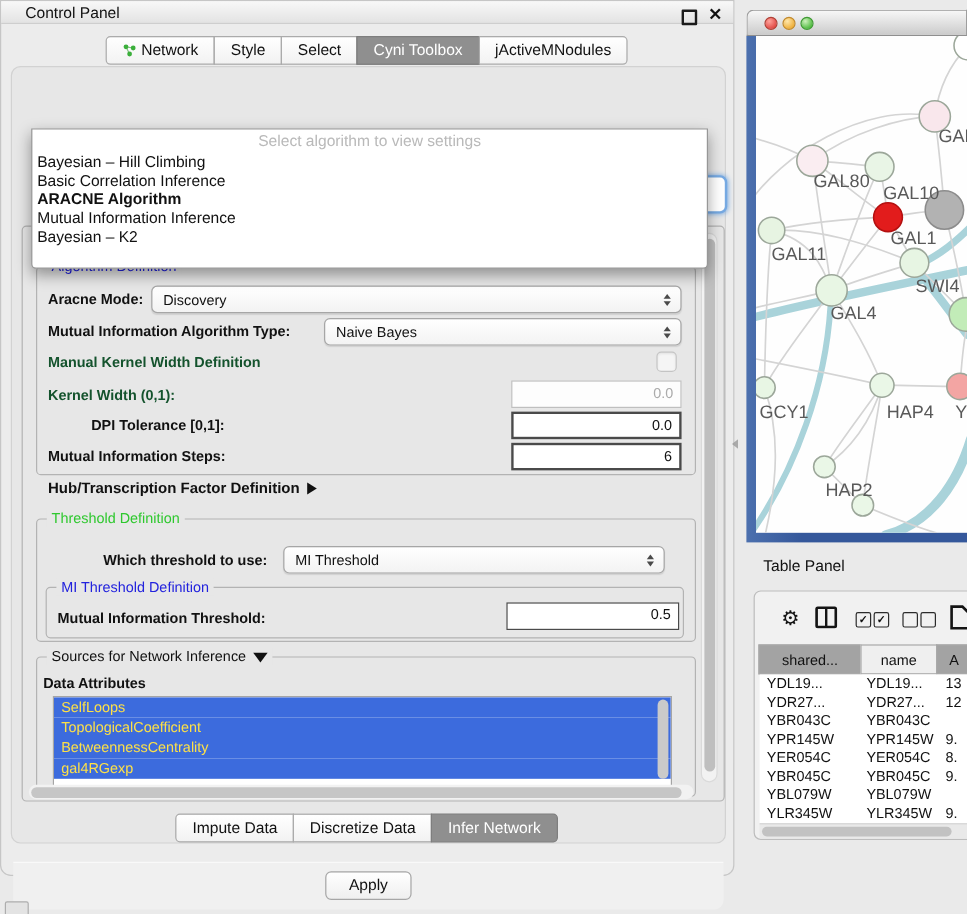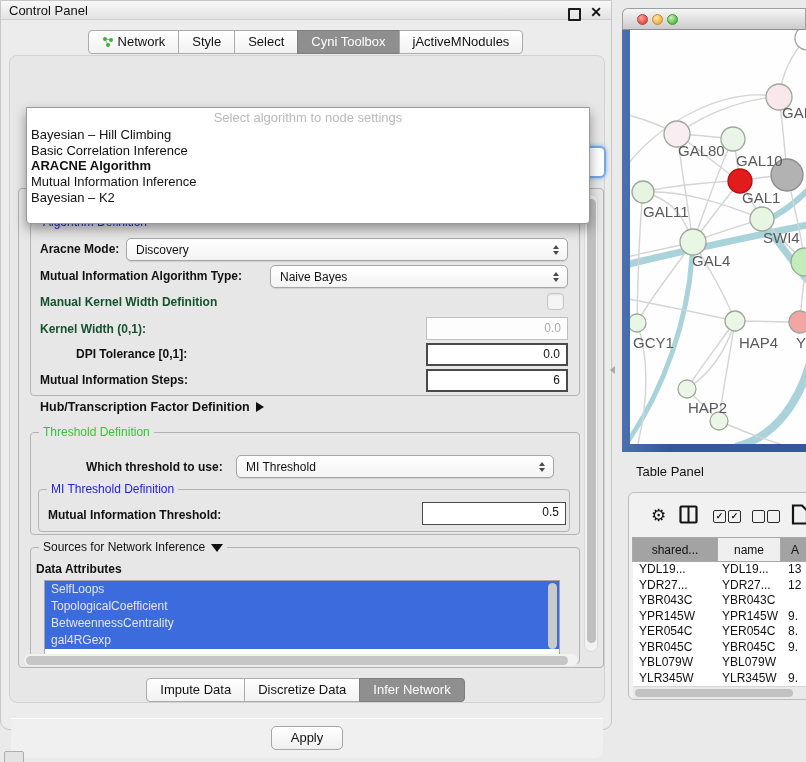--- a/index.html
+++ b/index.html
@@ -4,21 +4,21 @@
 <style>
   html,body{margin:0;padding:0;}
   body{width:806px;height:762px;overflow:hidden;background:#EDEDED;}
   .screen{position:relative;width:806px;height:762px;background:#EAEAEA;
           font-family:"Liberation Sans",sans-serif;overflow:hidden;color:#111;}
   
   .cp{position:absolute;left:0;top:6;width:612px;height:730px;background:#ECECEC;
       border:1px solid #C6C6C6;border-radius:0 0 9px 9px;box-sizing:border-box;}
   .cp-titlebar{position:absolute;left:0;top:0;right:0;height:19px;
       background:linear-gradient(#F8F8F8,#E3E3E3);border-bottom:1px solid #CECECE;
-      display:flex;align-items:center;font-size:13px;padding-left:8px;box-sizing:border-box;}
+      display:flex;align-items:center;font-size:13px;padding-left:20px;box-sizing:border-box;}
   .float-icon{position:absolute;right:30px;top:7px;width:9px;height:9px;border:2px solid #1A1A1A;border-radius:1px;}
   .close-icon{position:absolute;right:9px;top:3px;font-size:14px;font-weight:bold;color:#111;}
   .tabrow{position:absolute;left:0;right:0;top:29px;display:flex;justify-content:center;}
   .tab{height:22px;line-height:22px;padding:0 13px;background:linear-gradient(#FFFFFF,#F2F2F2);
        border:1px solid #ABABAB;margin-left:-1px;font-size:13px;display:flex;align-items:center;gap:4px;}
   .tab:first-child{border-radius:4px 0 0 4px;text-align:center;}
   .tab:last-child{border-radius:0 4px 4px 0;align-items:flex-end;}
   .tab.selected{background:#8F8F8F;color:#FFF;border-color:#7E7E7E;}
   .cp-content{position:absolute;left:8px;top:54px;width:596px;height:648px;background:#E7E7E7;
       border:1px solid #D2D2D2;border-radius:8px;box-sizing:border-box;}
@@ -57,21 +57,21 @@
       border-bottom:5.5px solid transparent;border-left:8px solid #111;margin-left:6px;vertical-align:-1px;}
   .tri-down{display:inline-block;width:0;height:0;border-left:6px solid transparent;
       border-right:6px solid transparent;border-top:8px solid #111;margin-left:6px;vertical-align:-1px;}
   .vsb{position:absolute;left:582px;top:192px;width:14px;height:458px;background:#F2F2F2;
       border:1px solid #DADADA;border-radius:7px;box-sizing:border-box;}
   .vsb-thumb{position:absolute;left:1.5px;top:4px;width:9px;height:444px;background:#BFBFBF;border-radius:5px;}
   .hsb{position:absolute;left:22px;top:650px;width:554px;height:12px;background:#F2F2F2;border-radius:6px;}
   .hsb-thumb{position:absolute;left:2px;top:1.5px;width:542px;height:9px;background:#C6C6C6;border-radius:5px;}
   .attr-list{position:absolute;left:42px;top:578px;width:514px;height:78px;background:#FFF;
       border:1px solid #A5A5A5;overflow:hidden;}
-  .attr-item{font-size:12px;height:17px;line-height:17px;padding-left:6px;color:#e5e5e5;background:#3C6BDD;}
+  .attr-item{font-size:12px;height:17px;line-height:17px;padding-left:6px;color:#fde047;background:#3C6BDD;}
   .attr-sb{position:absolute;right:2px;top:2px;width:9px;height:66px;background:#CACACA;border-radius:5px;}
   .apply-bar{position:absolute;left:1px;right:1px;top:662px;height:39px;background:#F0F0F0;
       border-top:1px solid #FFFFFF;border-radius:0 0 8px 8px;}
   .apply-btn{position:absolute;left:50%;transform:translateX(-50%);top:7px;width:70px;height:22px;
       background:linear-gradient(#FFFFFF,#EFEFEF);border:1px solid #A6A6A6;border-radius:5px;
       font-size:13px;text-align:center;line-height:22px;}
   .bottom-tabrow{position:absolute;left:0;right:0;top:677px;display:flex;justify-content:center;}
   
   .netwin{position:absolute;left:622px;top:8px;width:184px;height:444px;}
   .net-titlebar{position:absolute;left:0;top:0;right:0;height:22px;
@@ -147,21 +147,21 @@
           <span>jActiveMNodules</span>
         </div>
     </div>
 
     <div class="cp-content">
 
       <div class="ghost-focus"></div>
       <div class="ghost-combo-text">gal-filtered sif default node</div>
 
       <div class="popup">
-        <div class="popup-placeholder">Select algorithm to node settings</div>
+        <div class="popup-placeholder">Select algorithm to view settings</div>
         <div id="algo-list">
             <div class="algo-item">Bayesian – Hill Climbing</div>
             <div class="algo-item">Basic Correlation Inference</div>
             <div class="algo-item bold">ARACNE Algorithm</div>
             <div class="algo-item">Mutual Information Inference</div>
             <div class="algo-item">Bayesian – K2</div>
           </div>
       </div>
 
       <div class="gb" style="left:8px;top:132px;width:584px;height:478px;">

